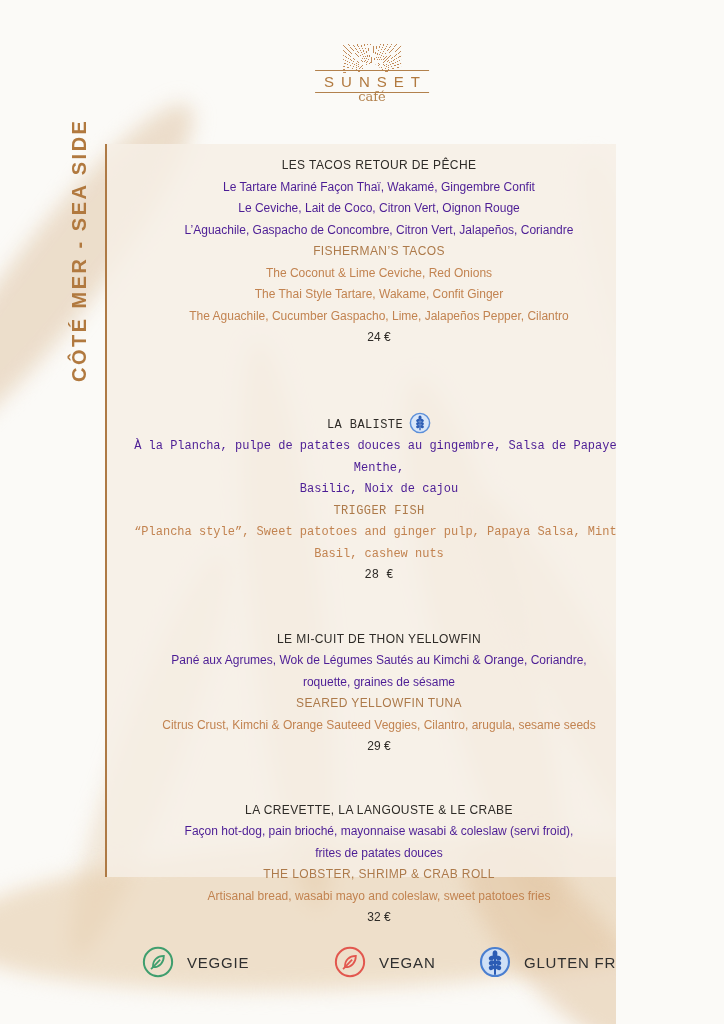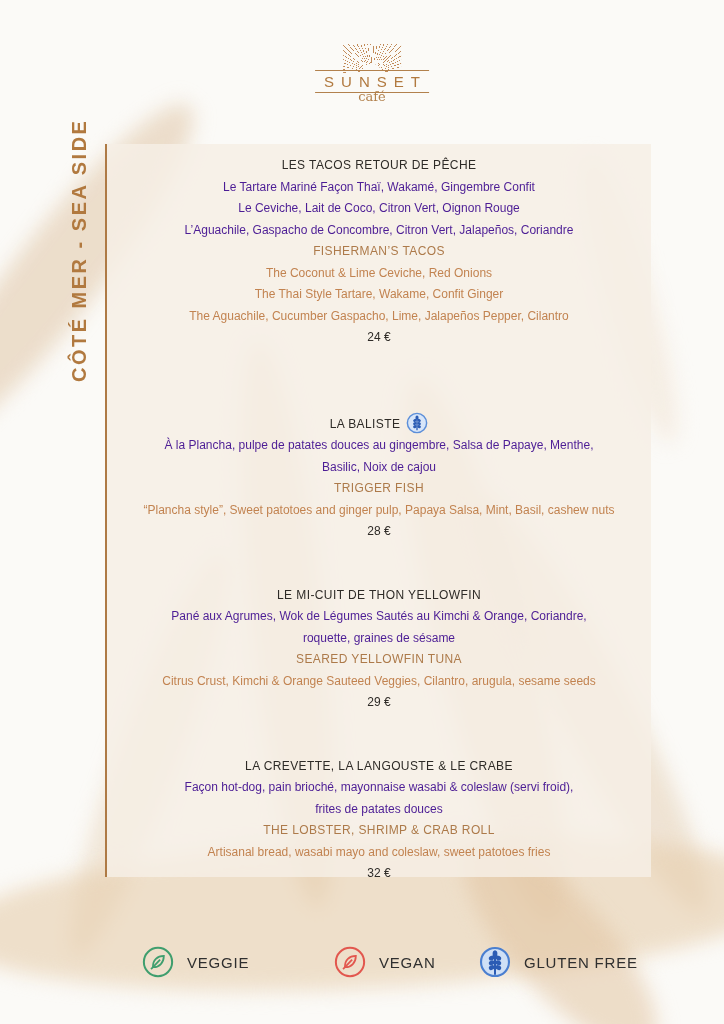--- a/index.html
+++ b/index.html
@@ -1,18 +1,18 @@
 <!DOCTYPE html>
 <html><head>
 <meta charset="utf-8">
 <style>
   * { margin:0; padding:0; box-sizing:border-box; }
   html,body { width:724px; height:1024px; }
   body { font-family:"Liberation Sans", sans-serif; background:#fbfaf7; }
-  .page { position:relative; width:724px; height:1024px; overflow:hidden; background:#fbfaf7; }
+  .page { position:relative; width:616px; height:1024px; overflow:hidden; background:#fbfaf7; }
 
   
   .leaf { position:absolute; border-radius:50%; filter:blur(10px); z-index:0; }
   .leaf1 { left:14px;  top:60px;  width:86px;  height:430px; transform:rotate(38deg);  background:rgba(222,193,159,.50); }
   .leaf2 { left:252px; top:340px; width:72px;  height:570px; transform:rotate(-6deg);  background:rgba(224,198,166,.48); }
   .leaf3 { left:118px; top:540px; width:62px;  height:430px; transform:rotate(20deg);  background:rgba(226,202,172,.42); }
   .leaf4 { left:438px; top:370px; width:92px;  height:560px; transform:rotate(-14deg); background:rgba(222,193,159,.46); }
   .leaf5 { left:556px; top:470px; width:74px;  height:470px; transform:rotate(-28deg); background:rgba(224,198,166,.44); }
   .leaf6 { left:-50px; top:838px; width:840px; height:150px; transform:rotate(-3deg);  background:rgba(230,207,174,.62); }
   .leaf7 { left:512px; top:810px; width:96px;  height:270px; transform:rotate(-42deg); background:rgba(225,197,162,.55); }
@@ -32,21 +32,21 @@
   
   .side-label { position:absolute; left:68px; top:136px; height:246px; z-index:3;
     writing-mode:vertical-rl; transform:rotate(180deg);
     color:#b1793f; font-size:20px; font-weight:700; letter-spacing:2.5px; white-space:nowrap; }
 
   
   .panel { position:absolute; left:105px; top:144px; width:546px; height:733px; z-index:1;
     background:rgba(246,238,229,.85); border-left:2px solid #ae7a45;
     padding:11px 10px 0 10px; text-align:center; }
   .menu-section { margin-bottom:42px; }
-  .menu-section.gap-lg { margin-top:63px; margin-bottom:42px; }
+  .menu-section.gap-lg { margin-top:63px; margin-bottom:42px;font-family:Liberation Mono, monospace; }
   .panel p, .panel h3, .panel h4 { font-size:12px; line-height:21.5px; font-weight:400; }
   .fr-title { color:#2e2b27; font-weight:600; letter-spacing:.4px; }
   .fr-desc  { color:#4c1d95; }
   .en-title { color:#ad7a4a; font-weight:600; letter-spacing:.4px; }
   .en-desc  { color:#c28350; }
   .price    { color:#2e2b27; font-weight:500; }
   .badge-gf { vertical-align:-6px; margin-left:6px; }
 
   
   .legend { position:absolute; top:946px; left:0; width:724px; height:40px; z-index:3; }

